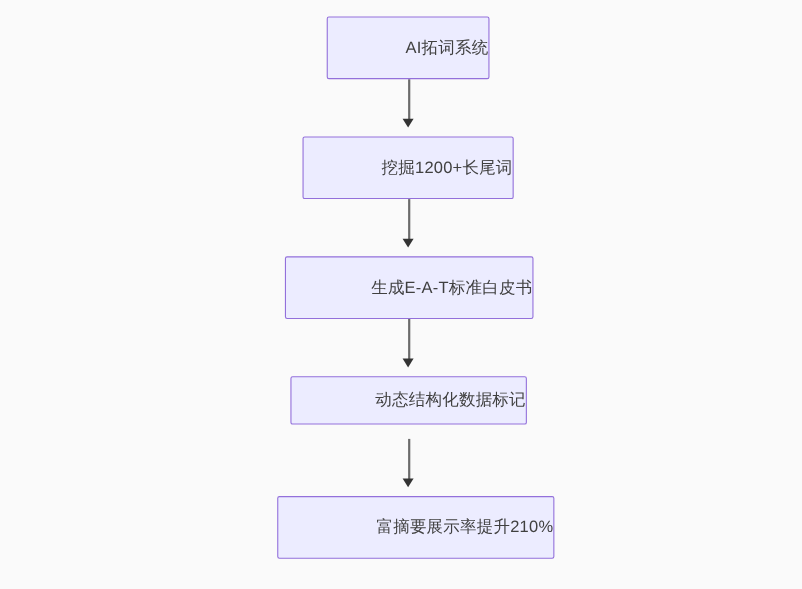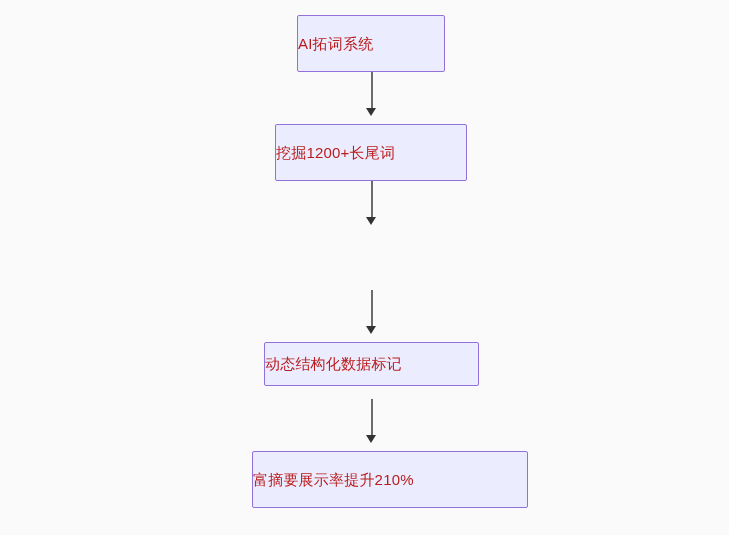--- a/index.html
+++ b/index.html
@@ -19,22 +19,22 @@
     height: 535px;
   }
   .node {
     position: absolute;
     box-sizing: border-box;
     background: #ececff;
     border: 1.6px solid #9370db;
     border-radius: 2px;
     display: flex;
     align-items: center;
-    justify-content: flex-start;
-    color: #b91c1c;
+    justify-content: flex-end;
+    color: #404040;
     font-size: 15px;
     line-height: 1.2;
     letter-spacing: 0.2px;
     white-space: nowrap;
   }
   .node-label {
     display: block;
     pointer-events: none;
   }
   .edge {
@@ -83,22 +83,25 @@
   </div>
 
   <div class="node" style="left:297px; top:15px; width:148px; height:57px;">
     <span class="node-label">AI拓词系统</span>
   </div>
 
   <div class="node" style="left:275px; top:124px; width:192px; height:57px;">
     <span class="node-label">挖掘1200+长尾词</span>
   </div>
 
+  <div class="node" style="left:259px; top:233px; width:226px; height:57px;">
+    <span class="node-label">生成E-A-T标准白皮书</span>
+  </div>
 
   <div class="node" style="left:264px; top:342px; width:215px; height:44px;">
     <span class="node-label">动态结构化数据标记</span>
   </div>
 
-  <div class="node" style="left:252px; top:451px; width:276px; height:57px;">
+  <div class="node" style="left:252px; top:451px; width:252px; height:57px;">
     <span class="node-label">富摘要展示率提升210%</span>
   </div>
 
 </div>
 
 </body></html>

